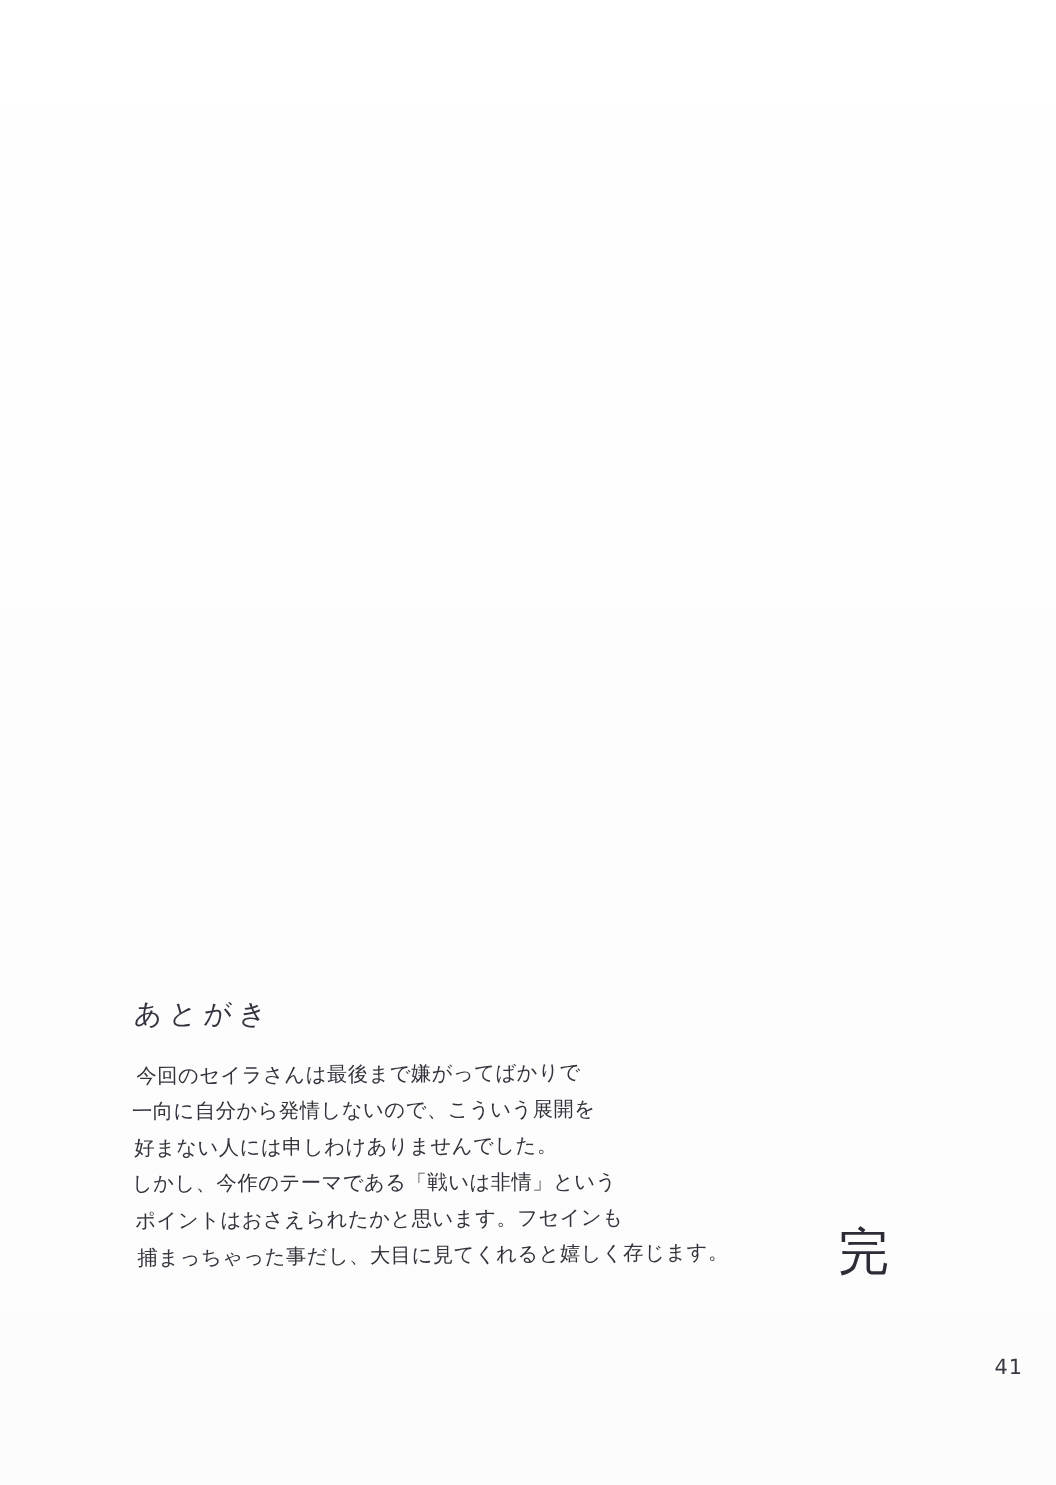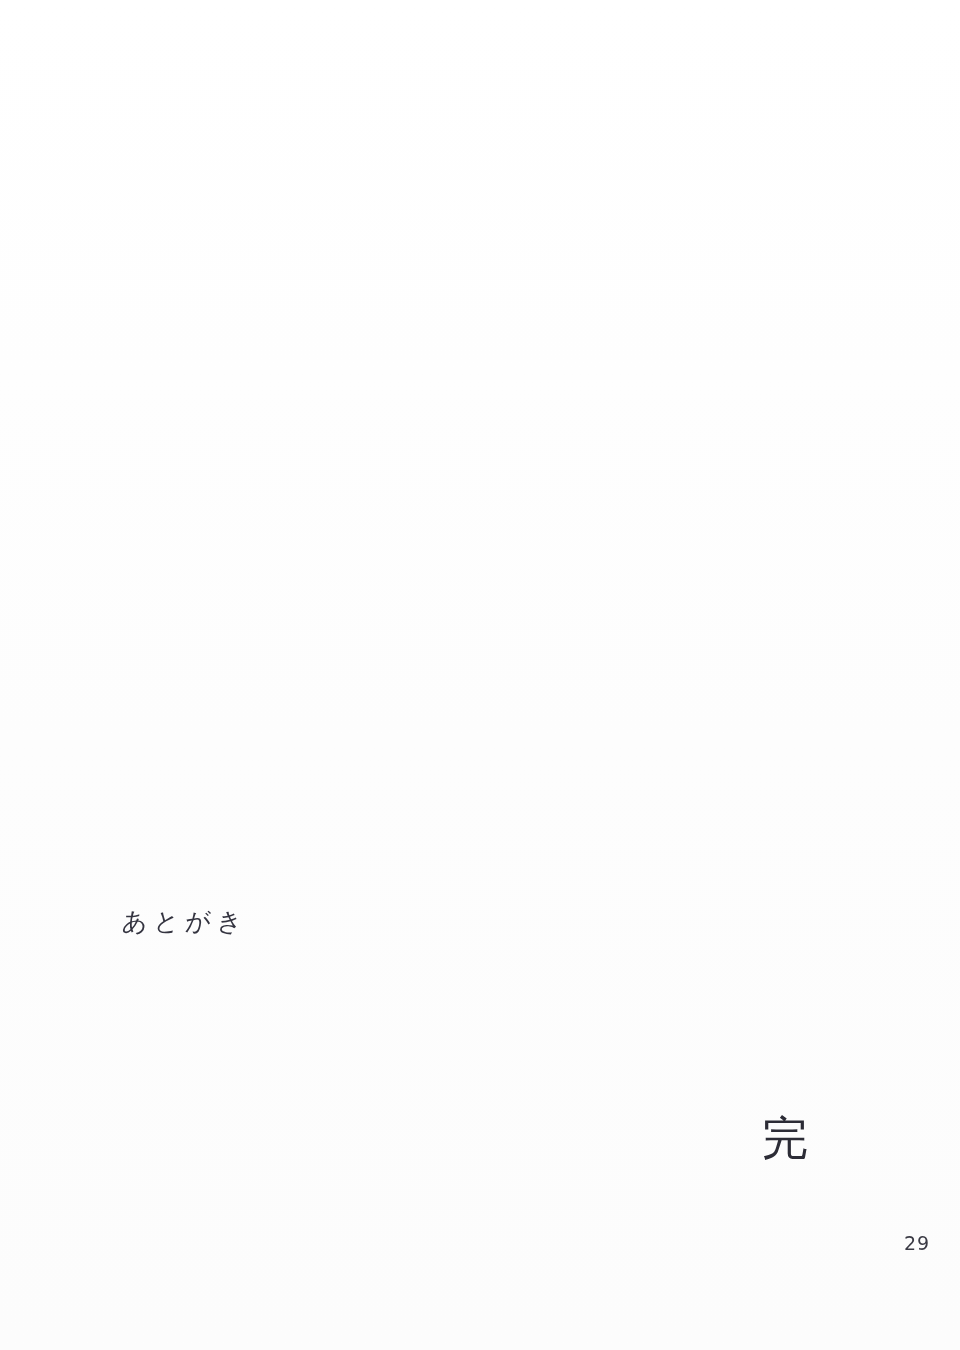--- a/index.html
+++ b/index.html
@@ -80,18 +80,26 @@
   }
 </style>
 </head>
 <body>
 
 <div class="page">
   <div class="paper-tone"></div>
 
   <section class="afterword">
     <h1 class="afterword-heading">あとがき</h1>
+    <ul class="afterword-body">
+      <li>今回のセイラさんは最後まで嫌がってばかりで</li>
+      <li>一向に自分から発情しないので、こういう展開を</li>
+      <li>好まない人には申しわけありませんでした。</li>
+      <li>しかし、今作のテーマである「戦いは非情」という</li>
+      <li>ポイントはおさえられたかと思います。フセインも</li>
+      <li>捕まっちゃった事だし、大目に見てくれると嬉しく存じます。</li>
+    </ul>
   </section>
 
   <div class="end-mark">完</div>
 
-  <div class="page-number">29</div>
+  <div class="page-number">41</div>
 </div>
 
 </body></html>

